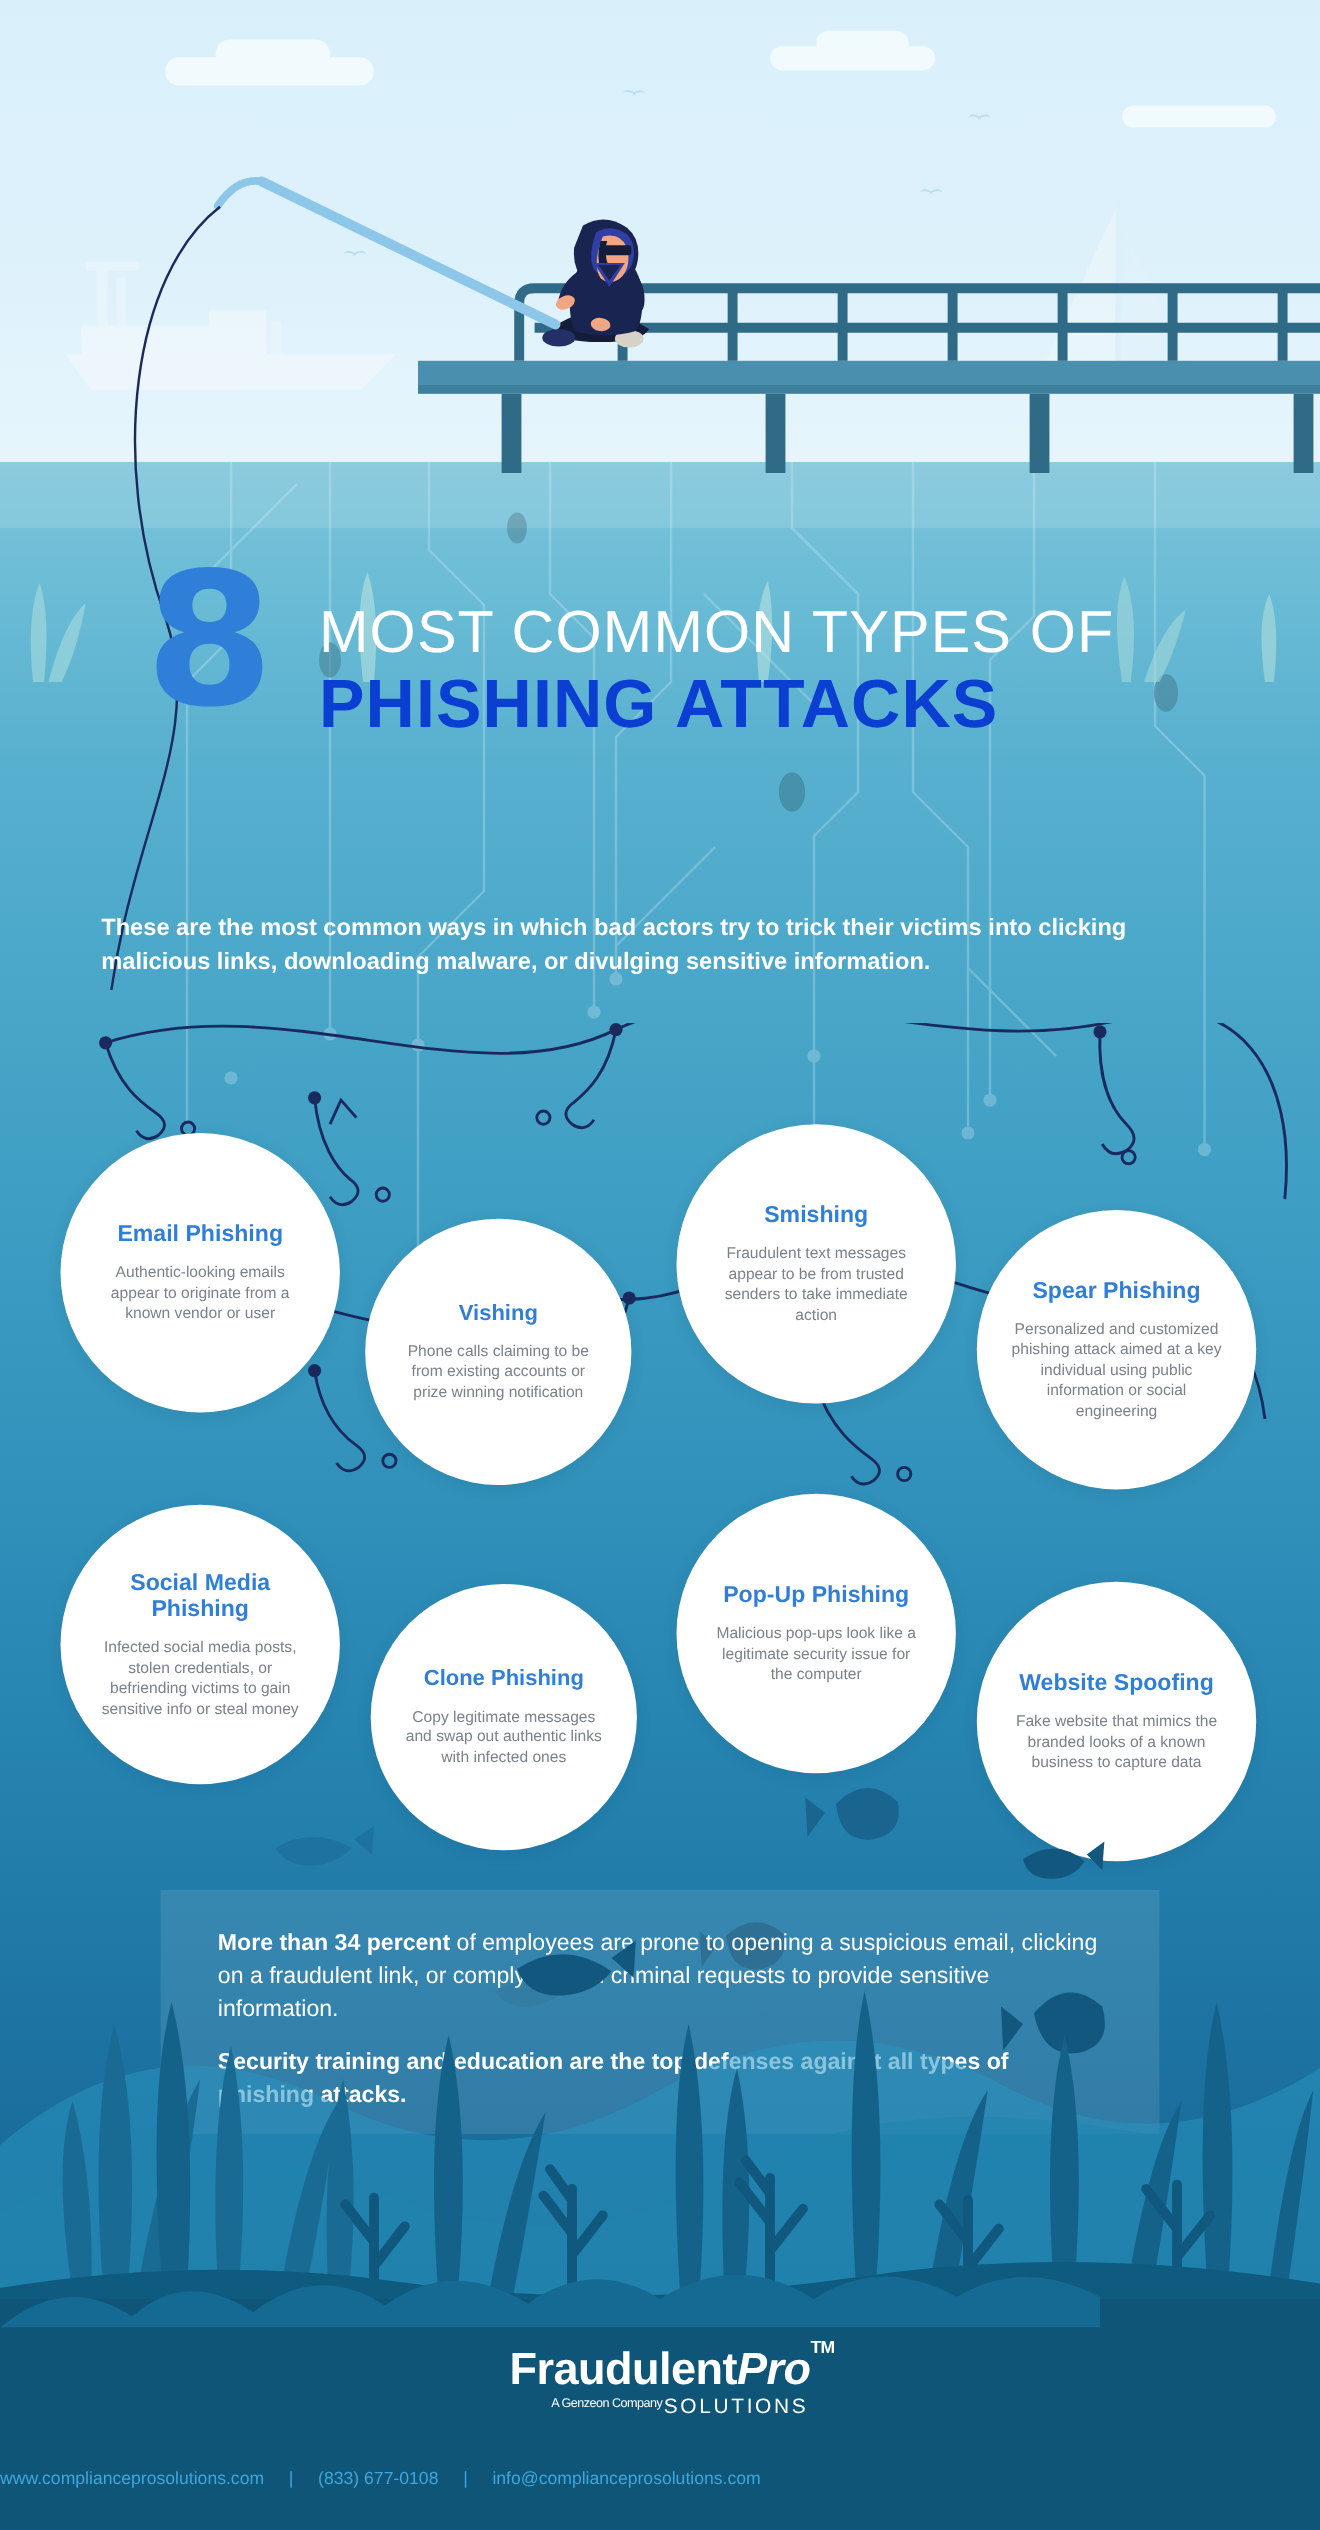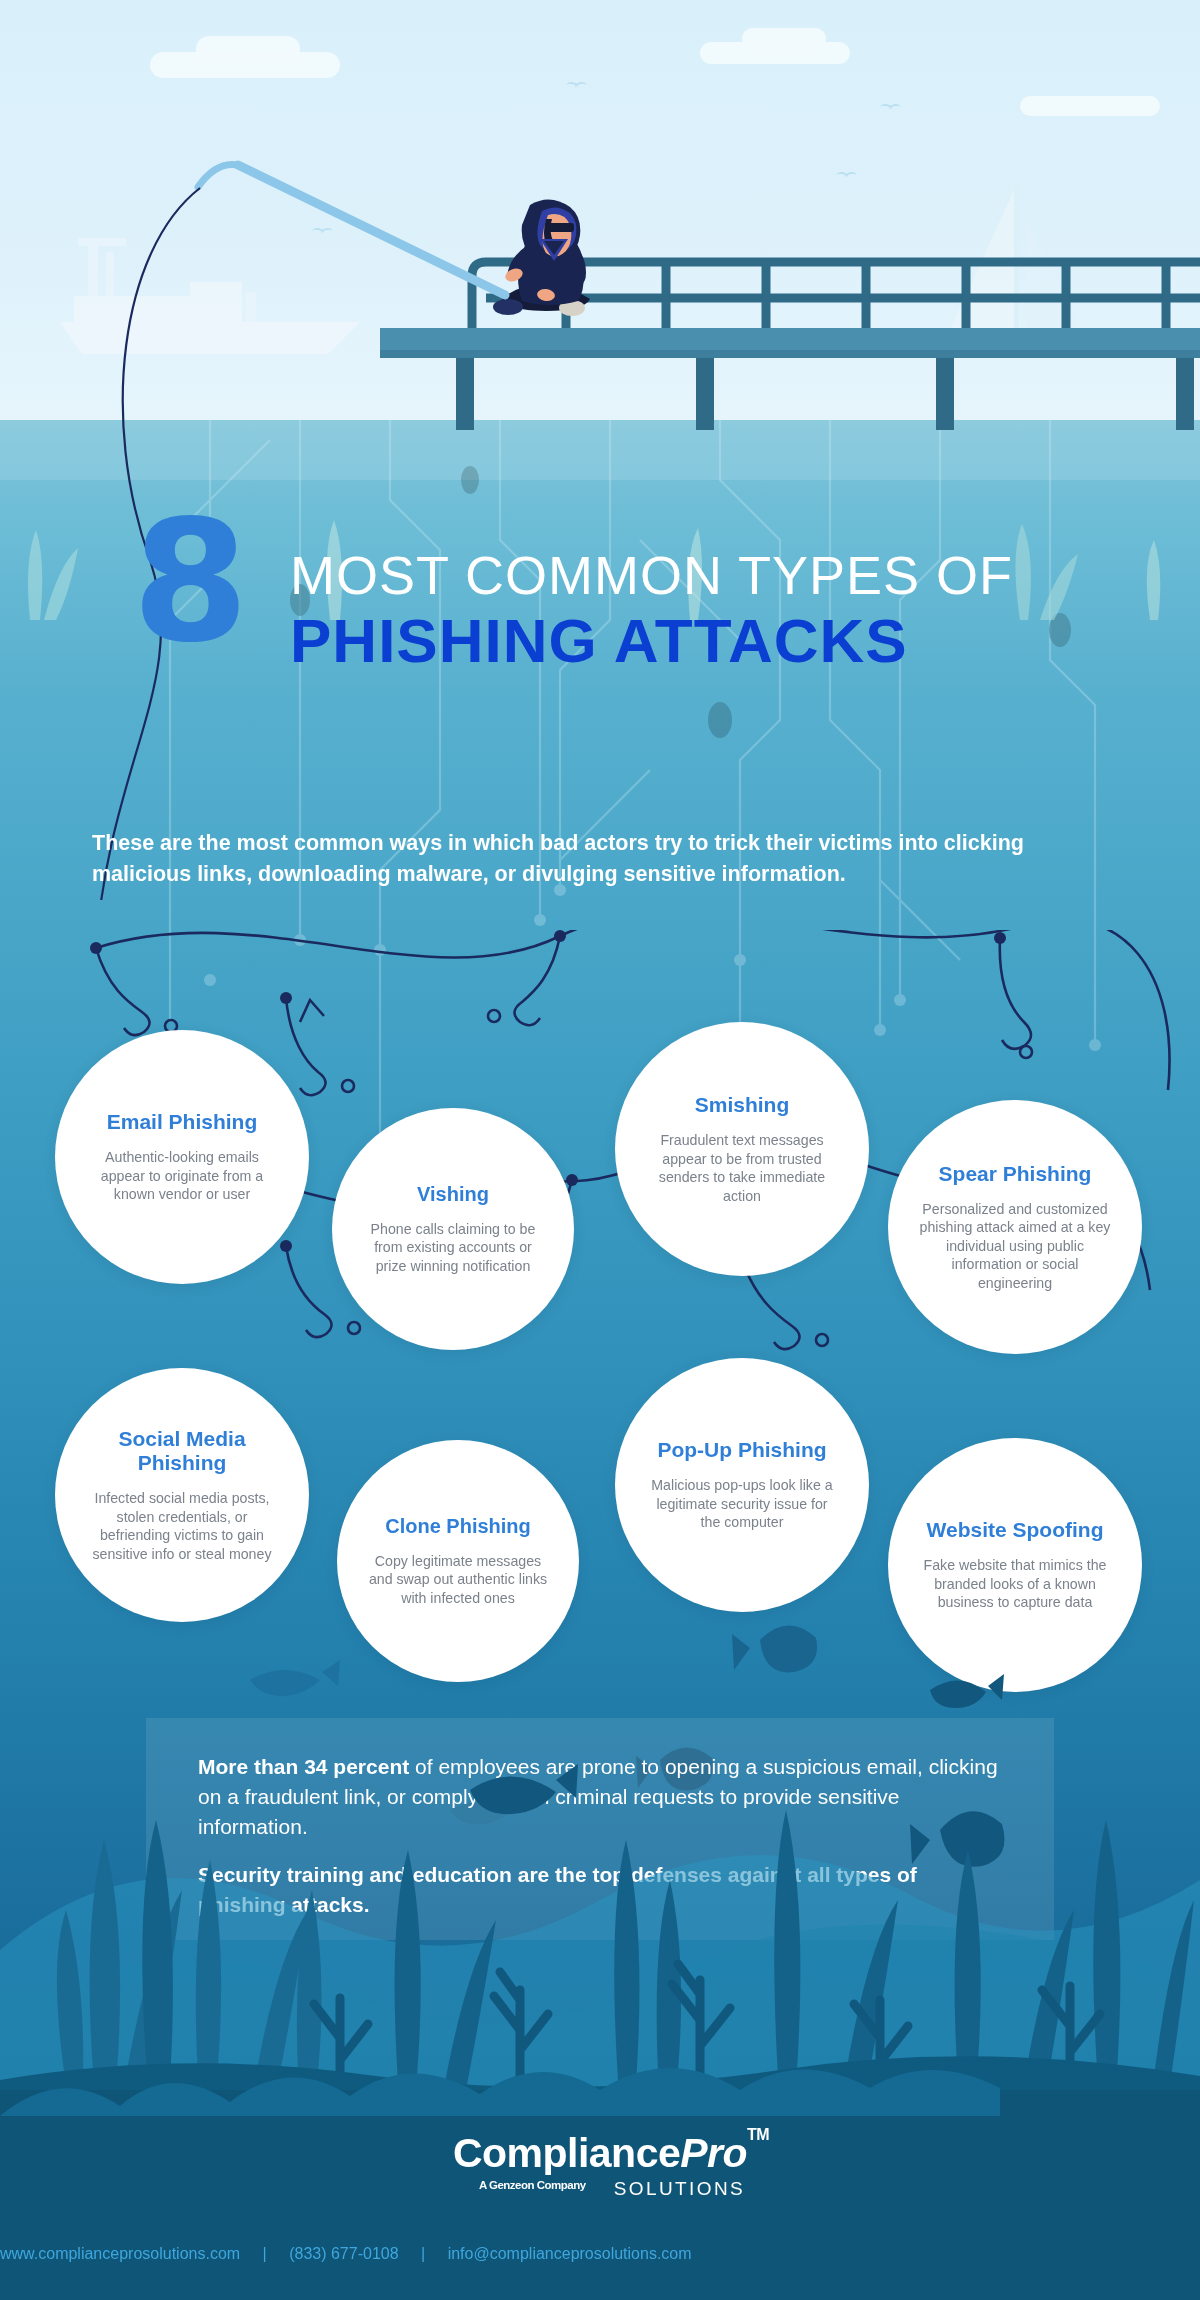--- a/index.html
+++ b/index.html
@@ -130,22 +130,22 @@
   }
   .logo-main .pro { font-style: italic; }
   .logo-tm {
     position:absolute; right:-22px; top:-4px; font-size:16px; font-weight:700;
   }
   .logo-sub {
     position:absolute; right: 2px; bottom: -23px;
     font-size: 19px; font-weight: 400; letter-spacing: 2.4px; color:#ffffff;
   }
   .logo-genzeon {
-    position:absolute; left: 26px; bottom: -14px;
-    font-size: 11.5px; font-weight: 700; color:#ffffff; white-space:nowrap;
+    position:absolute; left: 38px; bottom: -14px;
+    font-size: 11.5px; font-weight: 400; color:#ffffff; white-space:nowrap;
   }
   #contact {
     position:absolute; left:0; top: 155px; width:1168px; 
     color:#3fa7dd; font-size: 16px;
   }
   #contact span { display:inline-block; }
   #contact .sep { margin: 0 18px; color:#3fa7dd; }
 </style>
 </head>
 <body>
@@ -438,21 +438,21 @@
   </svg>
 
   <div id="footer">
 
     <svg style="position:absolute;left:0;top:-34px;width:1200px;height:60px;" viewBox="0 0 1200 60" preserveAspectRatio="none">
       <path d="M0 60 q60 -50 120 -10 q50 -44 110 -4 q60 -46 120 -6 q60 -44 130 -2 q60 -42 120 -4 q70 -44 140 0 q60 -40 130 -2 q60 -36 130 0 V60 Z" fill="#146a93"></path>
     </svg>
 
     <div id="logo">
       <span class="logo-main">
-        <span>Compliance</span><span class="pro">Pro</span><span class="logo-tm">TM</span>
+        <span>Fraudulent</span><span class="pro">Pro</span><span class="logo-tm">TM</span>
         <span class="logo-genzeon">A Genzeon Company</span>
         <span class="logo-sub">SOLUTIONS</span>
       </span>
     </div>
 
     <div id="contact">
       <span>www.complianceprosolutions.com</span>
       <span class="sep">|</span>
       <span>(833) 677-0108</span>
       <span class="sep">|</span>

